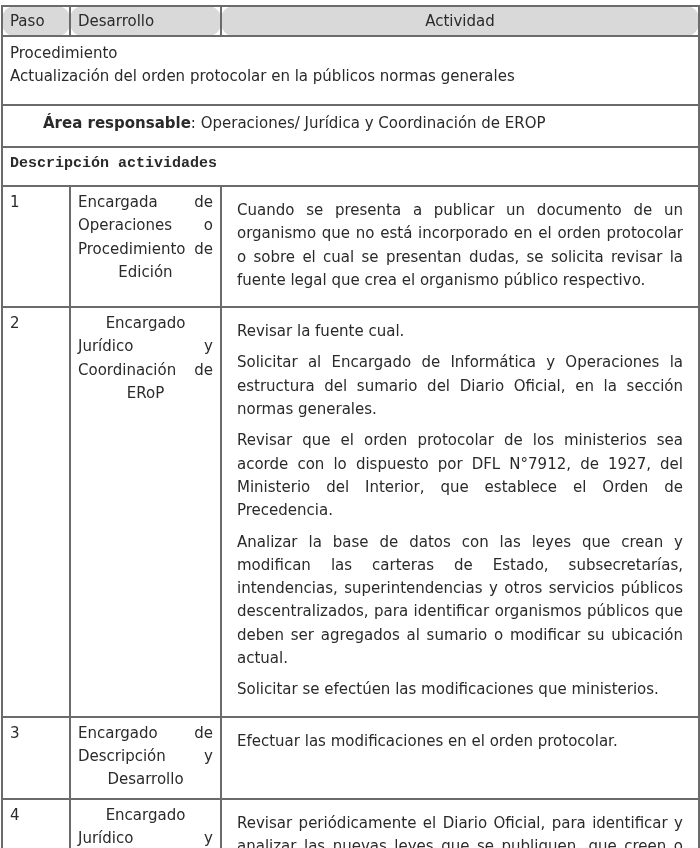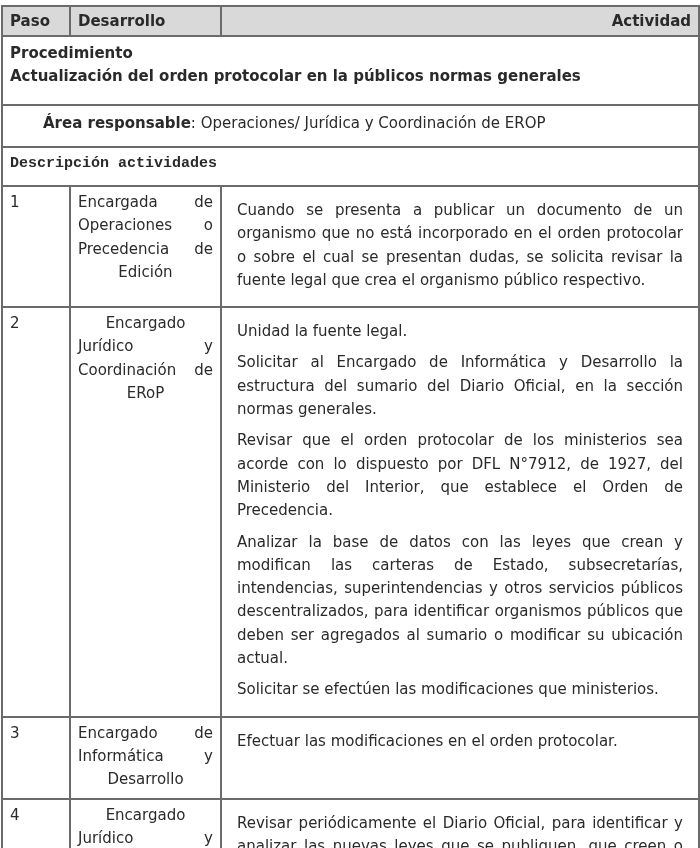--- a/index.html
+++ b/index.html
@@ -3,26 +3,26 @@
 <meta charset="utf-8">
 <style>
   html, body { margin: 0; padding: 0; background: #ffffff; }
   body { width: 700px; height: 848px; overflow: hidden; position: relative; }
   .doc {
     position: absolute; left: 1px; top: 5px; width: 697px;
     font-family: "DejaVu Sans", sans-serif; color: #2a2a2a; font-size: 15px;
   }
   table { border-collapse: collapse; width: 697px; table-layout: fixed; }
   td, th { border: 2px solid #6b6b6b; vertical-align: top; padding: 0 7px; }
-  .title-cell { height: 56px; line-height: 23px; font-weight: bold; padding-top: 5px; }
+  .title-cell { height: 56px; line-height: 23px; font-weight: normal; padding-top: 5px; }
   .meta-cell { height: 29px; line-height: 24px; padding-top: 5px; padding-left: 40px; }
   .meta-cell b { font-weight: bold; }
   .section-cell { height: 27px; line-height: 24px; font-weight: bold; padding-top: 4px; font-family: Liberation Mono, monospace; }
-  thead th { background: #d9d9d9; font-weight: bold; height: 28px; line-height: 28px; text-align: left; }
-  thead th.act-h { text-align: right; }
+  thead th { background: #d9d9d9; font-weight: normal; height: 28px; line-height: 28px; text-align: left; border-radius: 13px; }
+  thead th.act-h { text-align: center; }
   tbody td { line-height: 23.3px; padding-top: 4px; padding-bottom: 6px; }
   td.act { text-align: justify; }
   td.act p { margin: 8px; text-align: justify; }
   col.c1 { width: 68px; } col.c2 { width: 151px; } col.c3 { width: 478px; }
   .justify-line { display: block; text-align: justify; text-align-last: justify; }
   .plain-line { display: block; text-align: center; }
 </style>
 </head>
 <body>
 
@@ -53,48 +53,48 @@
         <th>Desarrollo</th>
         <th class="act-h">Actividad</th>
       </tr>
     </thead>
     <tbody id="rows">
         <tr style="height: 100px;">
           <td>1</td>
           <td>
             <span class="justify-line">Encargada de</span>
             <span class="justify-line">Operaciones o</span>
-            <span class="justify-line">Precedencia de</span>
+            <span class="justify-line">Procedimiento de</span>
             <span class="plain-line">Edición</span>
           </td>
           <td class="act">
             <p>Cuando se presenta a publicar un documento de un organismo que no está incorporado en el orden protocolar o sobre el cual se presentan dudas, se solicita revisar la fuente legal que crea el organismo público respectivo.</p>
           </td>
         </tr>
         <tr style="height: 345px;">
           <td>2</td>
           <td>
             <span class="plain-line">Encargado</span>
             <span class="justify-line">Jurídico y</span>
             <span class="justify-line">Coordinación de</span>
             <span class="plain-line">ERoP</span>
           </td>
           <td class="act">
-            <p>Unidad la fuente legal.</p>
-            <p>Solicitar al Encargado de Informática y Desarrollo la estructura del sumario del Diario Oficial, en la sección normas generales.</p>
+            <p>Revisar la fuente cual.</p>
+            <p>Solicitar al Encargado de Informática y Operaciones la estructura del sumario del Diario Oficial, en la sección normas generales.</p>
             <p>Revisar que el orden protocolar de los ministerios sea acorde con lo dispuesto  por DFL N°7912, de 1927, del Ministerio del Interior, que establece el Orden de Precedencia.</p>
             <p>Analizar la base de datos con las leyes que crean y modifican las carteras de Estado, subsecretarías, intendencias, superintendencias y  otros servicios públicos descentralizados, para identificar organismos públicos que deben ser agregados al sumario o modificar su ubicación actual.</p>
             <p>Solicitar se efectúen las modificaciones que ministerios.</p>
           </td>
         </tr>
         <tr style="height: 80px;">
           <td>3</td>
           <td>
             <span class="justify-line">Encargado de</span>
-            <span class="justify-line">Informática y</span>
+            <span class="justify-line">Descripción y</span>
             <span class="plain-line">Desarrollo</span>
           </td>
           <td class="act">
             <p>Efectuar las modificaciones en el orden protocolar.</p>
           </td>
         </tr>
         <tr style="height: 103px;">
           <td>4</td>
           <td>
             <span class="plain-line">Encargado</span>

